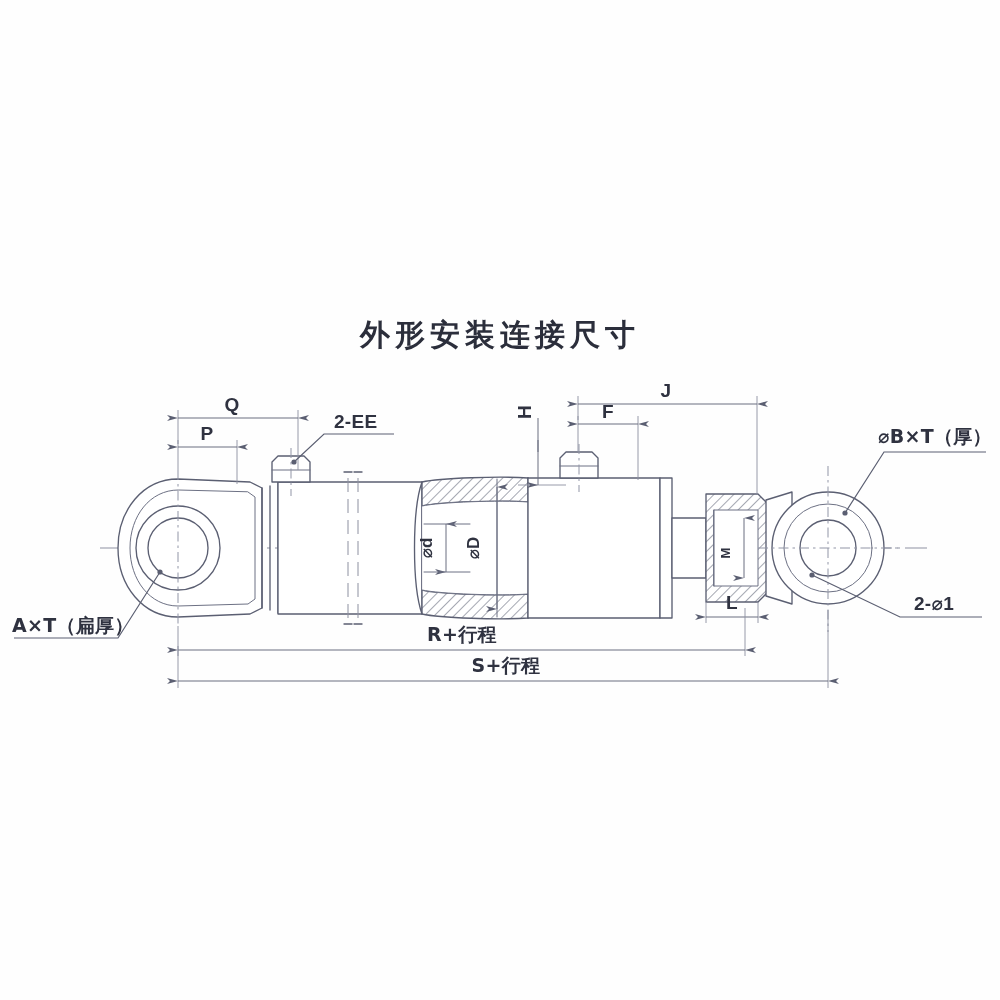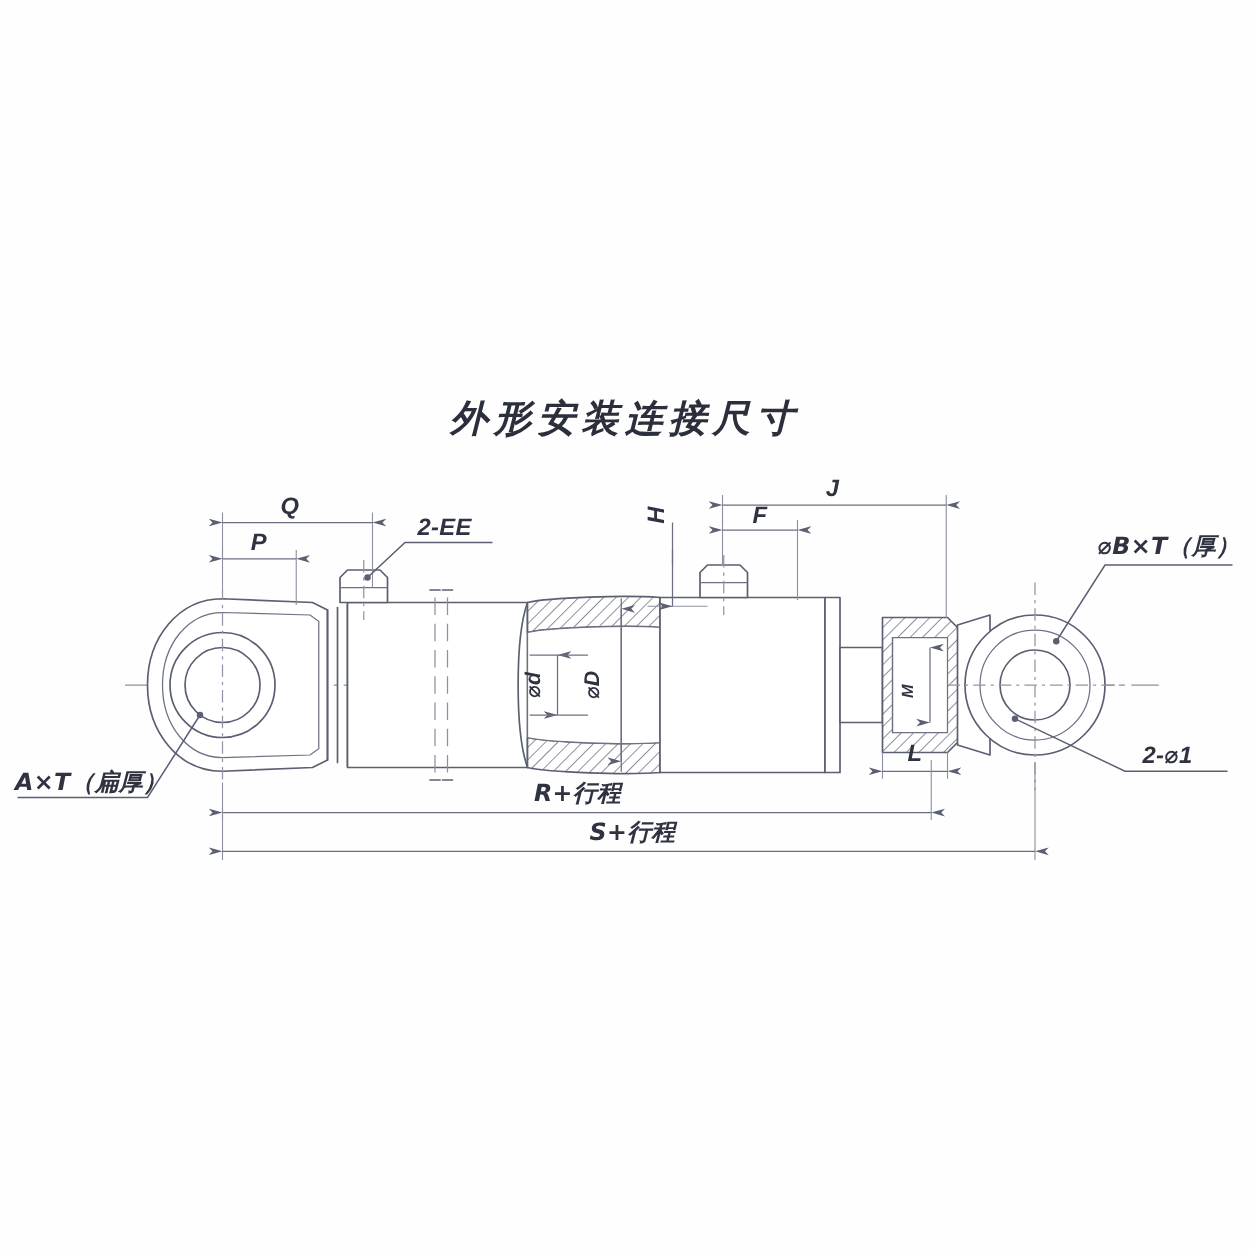--- a/index.html
+++ b/index.html
@@ -15,21 +15,20 @@
     overflow: hidden;
     position: relative;
   }
   #sheet {
     position: absolute;
     left: 0;
     top: 0;
     width: 1000px;
     height: 1000px;
     background: #fefefe;
-    font-style: italic;
   }
   svg#drawing {
     display: block;
     width: 1000px;
     height: 1000px;
   }
   .ln       { stroke: #5b5f72; stroke-width: 1.35; fill: none; stroke-linecap: round; stroke-linejoin: round; }
   .ln-thin  { stroke: #6d7184; stroke-width: 1.0;  fill: none; stroke-linecap: round; }
   .ln-dim   { stroke: #6a6e80; stroke-width: 1.0;  fill: none; stroke-linecap: butt; }
   .ln-ext   { stroke: #8d90a0; stroke-width: 0.9;  fill: none; }

